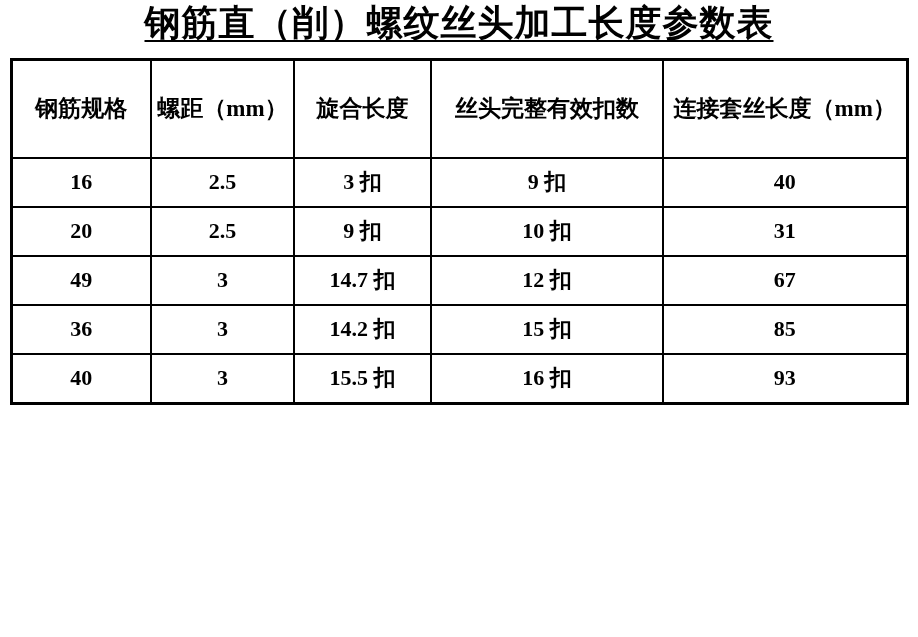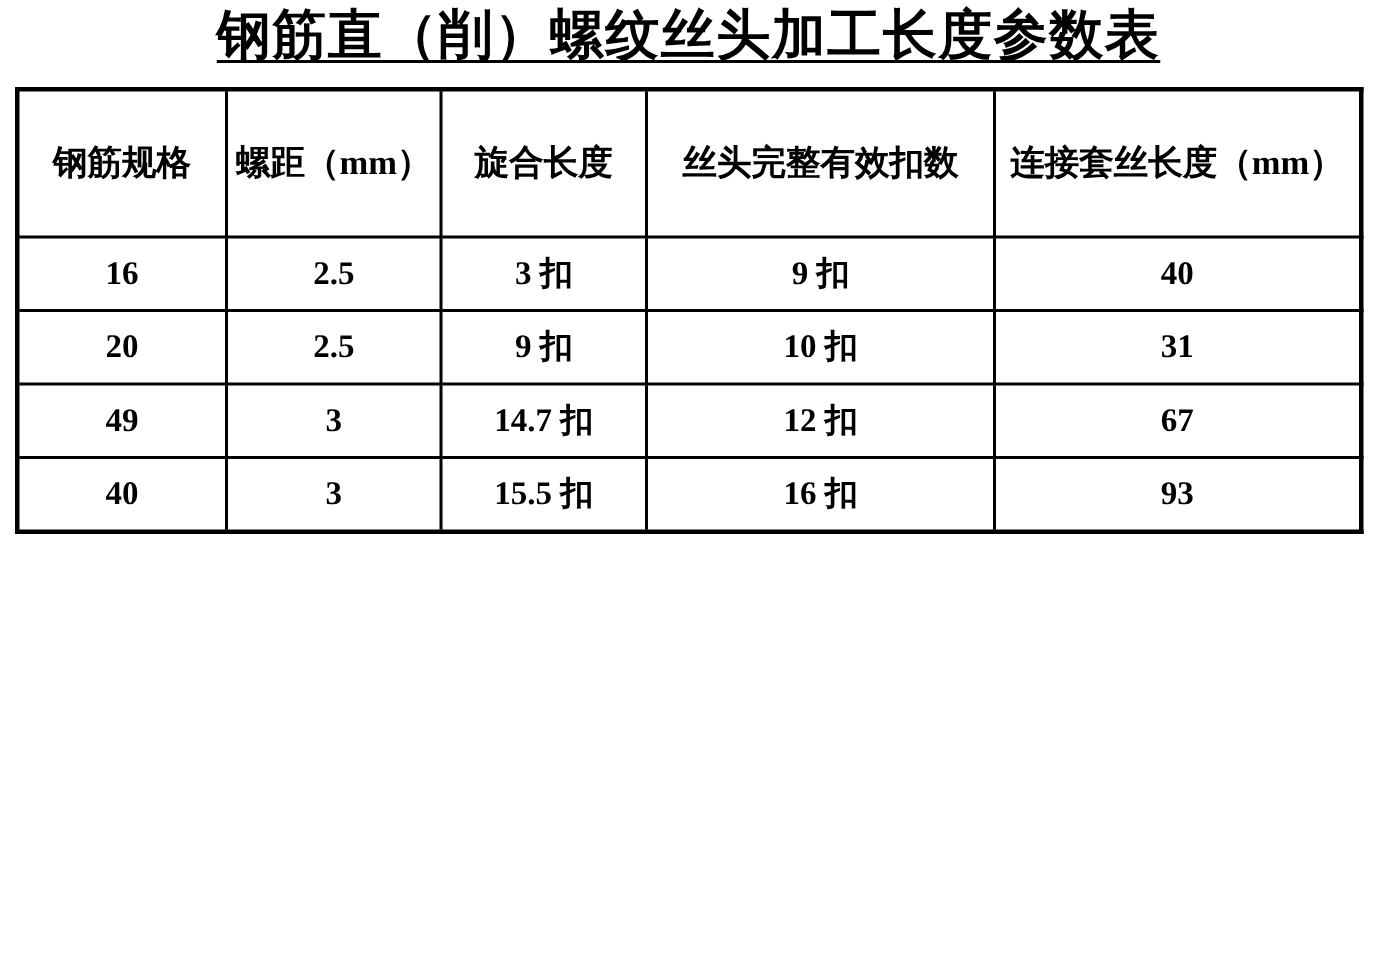--- a/index.html
+++ b/index.html
@@ -104,20 +104,27 @@
           <td>31</td>
         </tr>
         <tr>
           <td>49</td>
           <td>3</td>
           <td>14.7 扣</td>
           <td>12 扣</td>
           <td>67</td>
         </tr>
         <tr>
+          <td>36</td>
+          <td>3</td>
+          <td>14.2 扣</td>
+          <td>15 扣</td>
+          <td>85</td>
+        </tr>
+        <tr>
           <td>40</td>
           <td>3</td>
           <td>15.5 扣</td>
           <td>16 扣</td>
           <td>93</td>
         </tr>
       </tbody>
   </table>
 </div>
 

